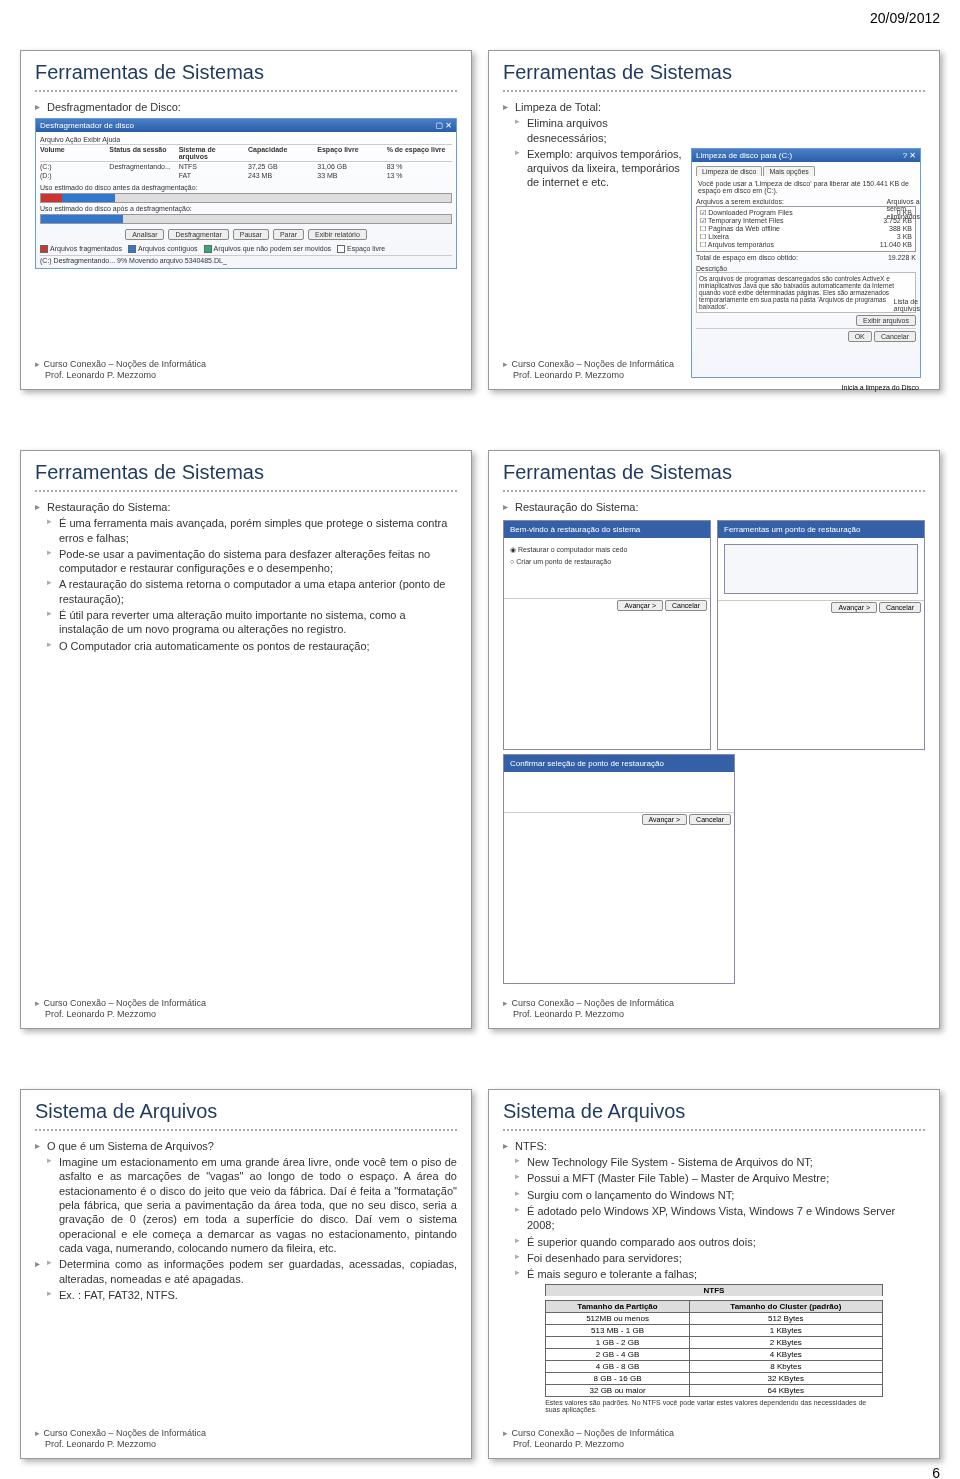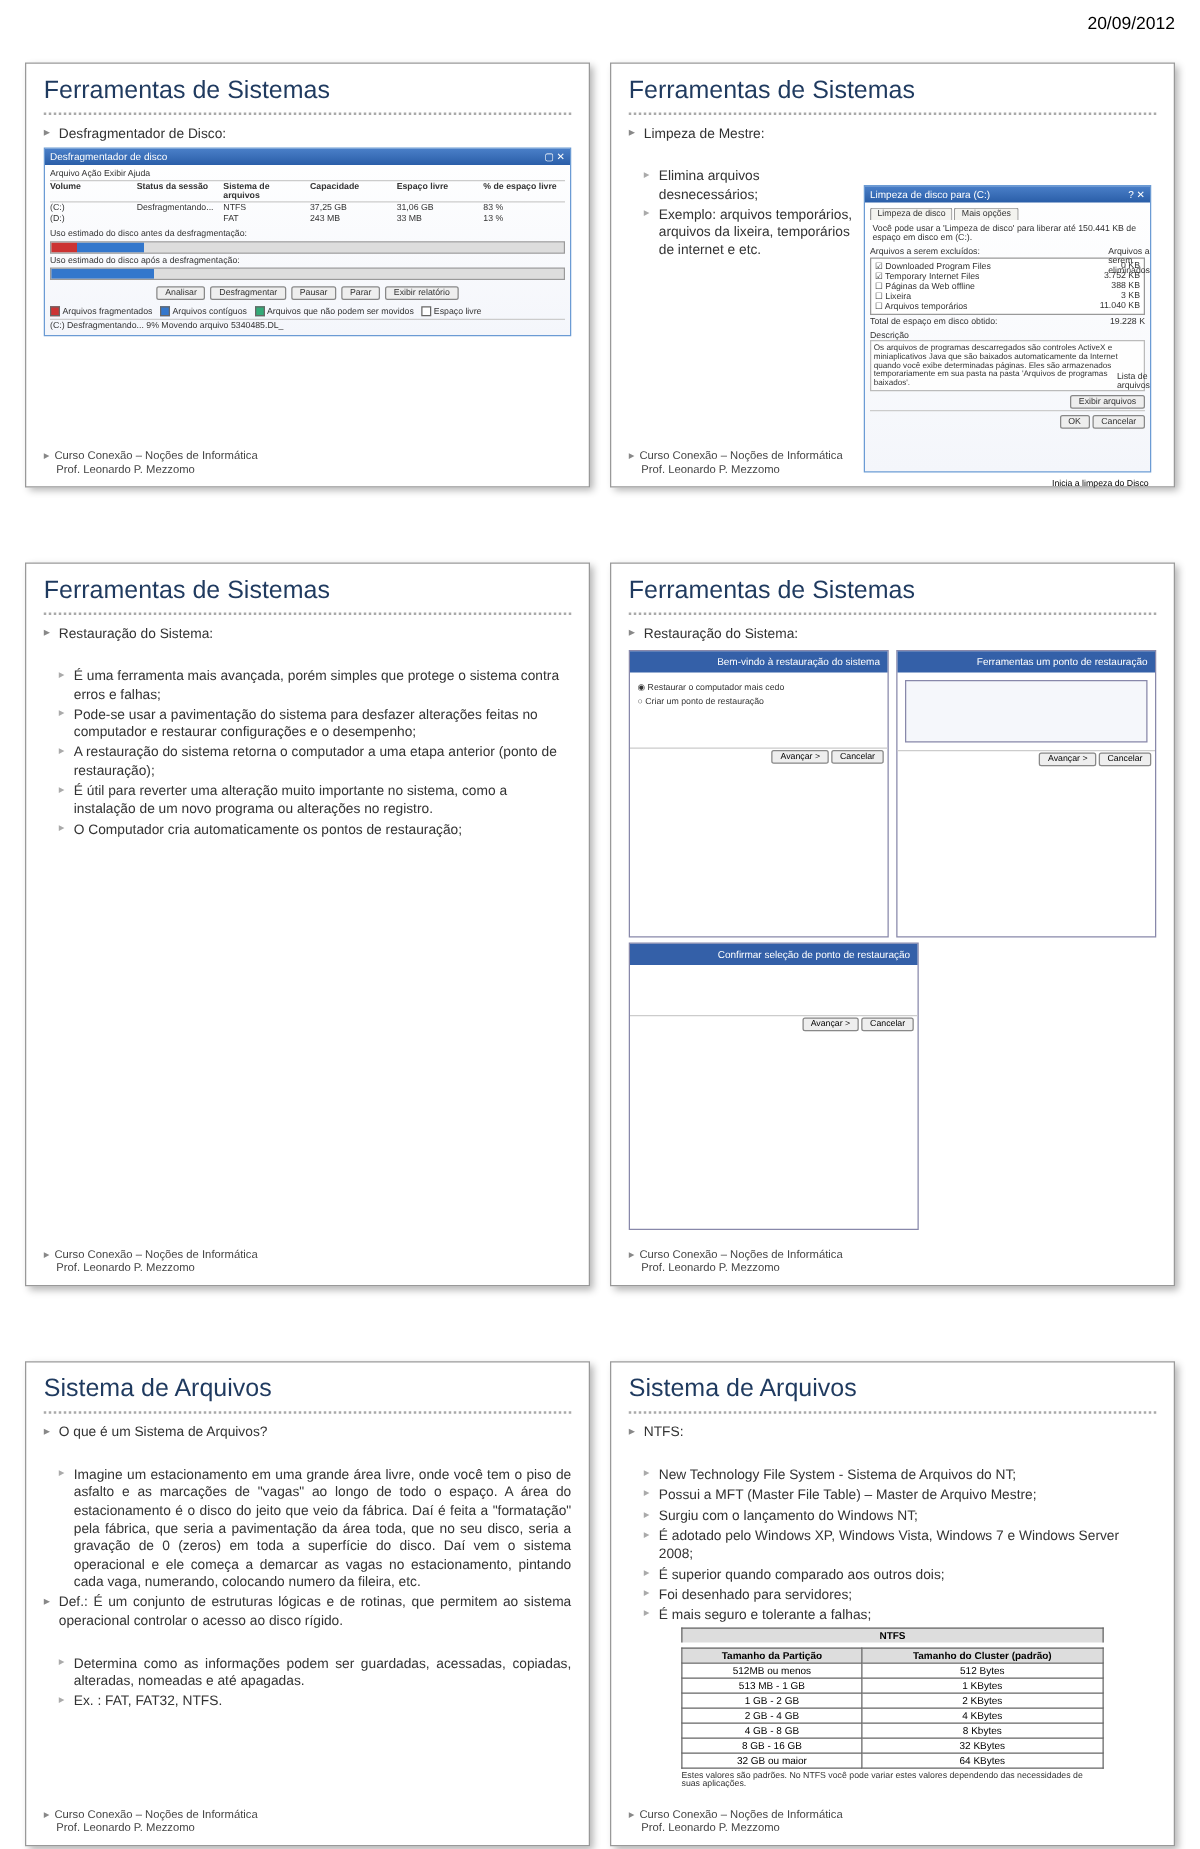--- a/index.html
+++ b/index.html
@@ -76,21 +76,21 @@
   ul.bullets > li::before {
     content: "▸";
     position: absolute;
     left: 0;
     top: 0;
     color: #888;
     font-size: 10px;
   }
   ul.bullets ul {
     list-style: none;
-    margin-top: 20px;
+    margin-top: 2px;
   }
   ul.bullets ul > li {
     position: relative;
     padding-left: 12px;
     margin-bottom: 2px;
   }
   ul.bullets ul > li::before {
     content: "▸";
     position: absolute;
     left: 0;
@@ -196,21 +196,20 @@
     background: #fff;
     border: 1px solid #88a;
     min-height: 230px;
     font-size: 7px;
   }
   .wiz-band {
     background: #3460a8;
     color: #fff;
     padding: 4px 6px;
     font-size: 8px;
-    text-align: right;
   }
   .wiz-body { padding: 6px; min-height: 60px; color: #333; }
   .wiz-body .opt { padding: 2px 0; }
   .ntfs-table {
     border-collapse: collapse;
     font-size: 8px;
     margin: 4px auto 2px auto;
     width: 80%;
   }
   .ntfs-table th, .ntfs-table td {
@@ -329,21 +328,21 @@
         <span style="margin-left:10px;">Prof. Leonardo P. Mezzomo</span>
       </div>
     </div>
 
     <div class="slide">
       <div class="slide-title">Ferramentas de Sistemas</div>
       <hr class="slide-title-hr">
       <div class="slide-body" style="position:relative;">
         <div class="body-col" style="max-width:180px;">
           <ul class="bullets">
-            <li><span>Limpeza de Mestre:</span>
+            <li><span>Limpeza de Total:</span>
               <ul>
                 <li>Elimina arquivos desnecessários;</li>
                 <li>Exemplo: arquivos temporários, arquivos da lixeira, temporários de internet e etc.</li>
               </ul>
             </li>
           </ul>
         </div>
         <div class="sep-img">
           <div class="mock-window" style="min-height:230px;">
             <div class="mock-titlebar">
@@ -492,21 +491,21 @@
       <div class="slide-title">Sistema de Arquivos</div>
       <hr class="slide-title-hr">
       <div class="slide-body">
         <div class="body-col">
           <ul class="bullets">
             <li><span>O que é um Sistema de Arquivos?</span>
               <ul>
                 <li class="justify">Imagine um estacionamento em uma grande área livre, onde você tem o piso de asfalto e as marcações de "vagas" ao longo de todo o espaço. A área do estacionamento é o disco do jeito que veio da fábrica. Daí é feita a "formatação" pela fábrica, que seria a pavimentação da área toda, que no seu disco, seria a gravação de 0 (zeros) em toda a superfície do disco. Daí vem o sistema operacional e ele começa a demarcar as vagas no estacionamento, pintando cada vaga, numerando, colocando numero da fileira, etc.</li>
               </ul>
             </li>
-            <li class="justify"><span>Def.: É um conjunto de estruturas lógicas e de rotinas, que permitem ao sistema operacional controlar o acesso ao disco rígido.</span>
+            <li class="justify">
               <ul>
                 <li class="justify">Determina como as informações podem ser guardadas, acessadas, copiadas, alteradas, nomeadas e até apagadas.</li>
                 <li>Ex. : FAT, FAT32, NTFS.</li>
               </ul>
             </li>
           </ul>
         </div>
       </div>
       <div class="credit">
         <span class="marker">▸</span><span>Curso Conexão – Noções de Informática</span><br>

